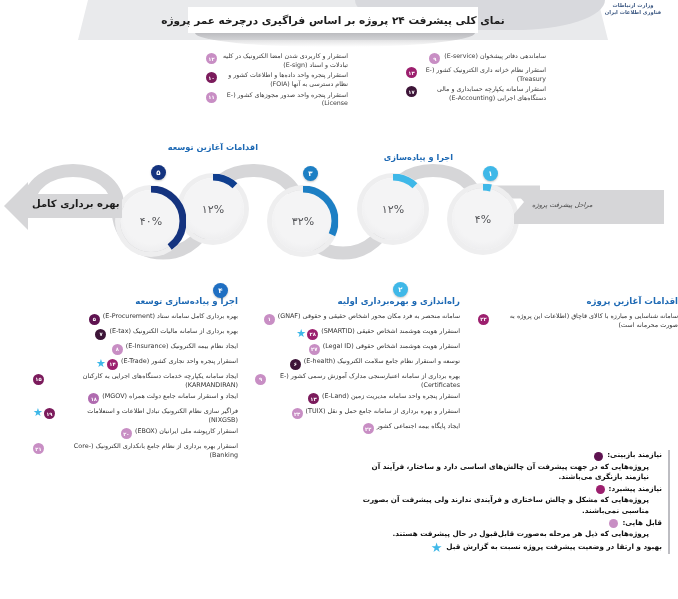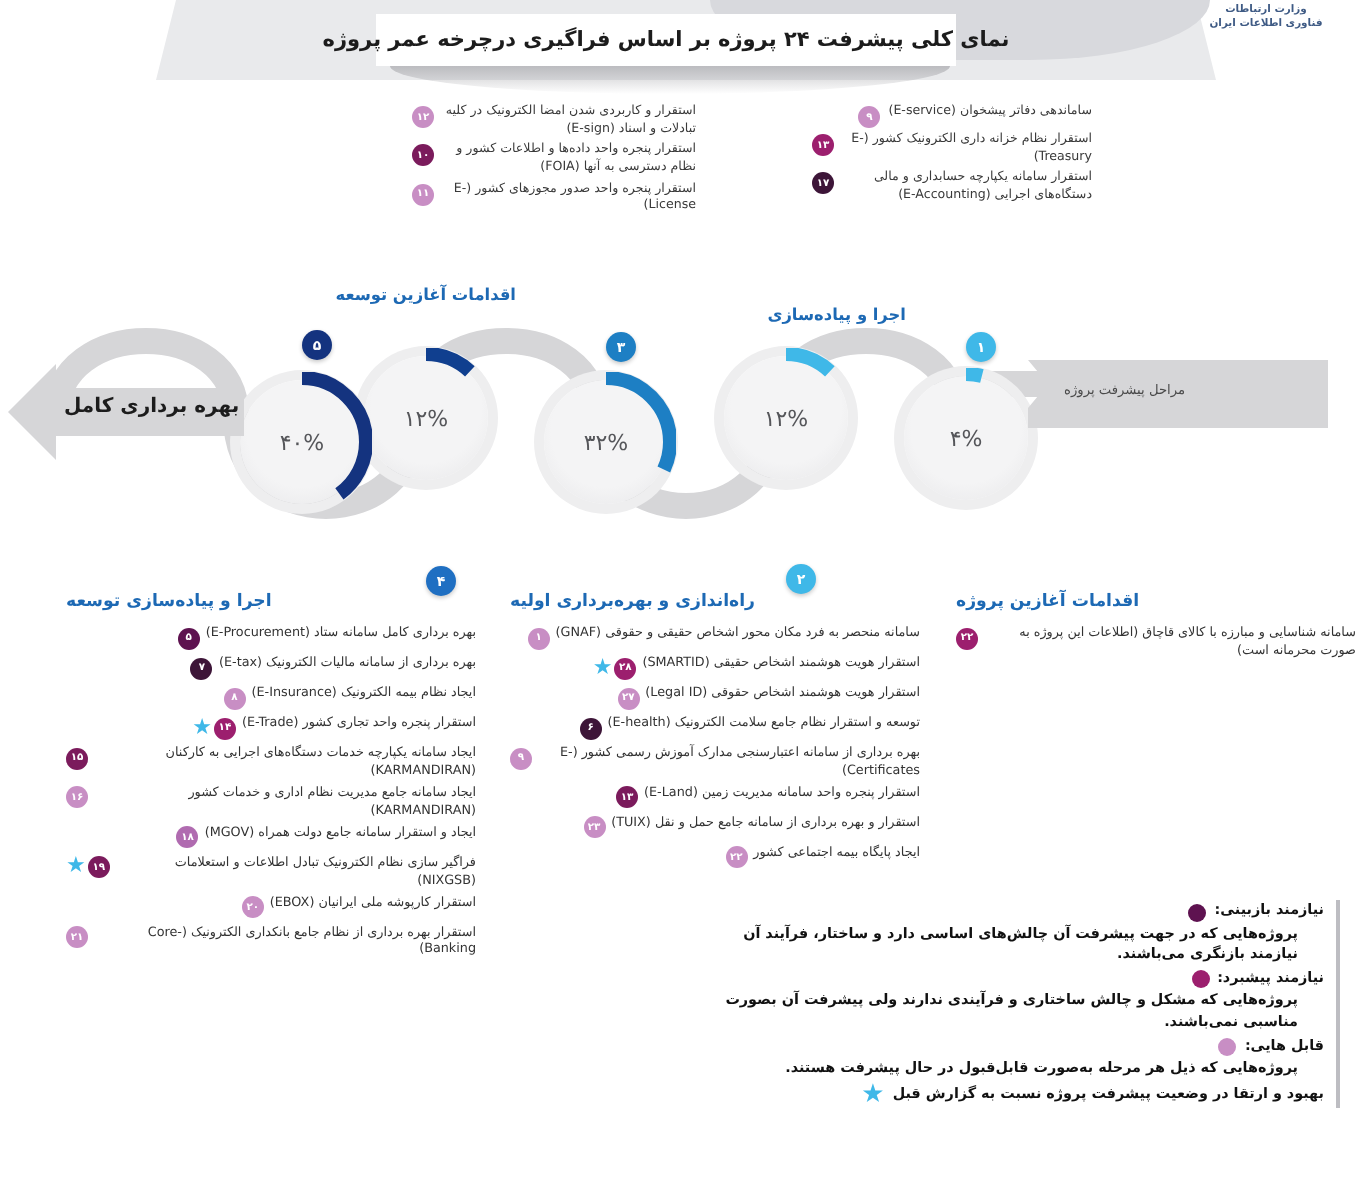--- a/index.html
+++ b/index.html
@@ -84,30 +84,30 @@
     color: #fff; font-size: 7px; font-weight: bold; z-index: 5;
     box-shadow: 0 1px 2px rgba(0,0,0,.22);
   }
 
   
   .arrow-left { position: absolute; left: 2px; top: 178px; }
   .arrow-left .lbl {
     position: absolute; left: 30px; top: 20px; font-size: 10px;
     font-weight: bold; color: #1c1c1c; white-space: nowrap;
   }
-  .arrow-right { position: absolute; left: 514px; top: 180px; }
+  .arrow-right { position: absolute; left: 514px; top: 190px; font-style: italic; }
   .arrow-right .lbl {
     position: absolute; left: 18px; top: 11px; font-size: 6.6px;
     color: #4a4a4a; white-space: nowrap;
   }
 
   
   .col { position: absolute; }
   .col-head {
-    font-size: 8.6px; font-weight: bold; color: #1d69b4; text-align: left;
+    font-size: 8.6px; font-weight: bold; color: #1d69b4; text-align: right;
     margin-bottom: 6px; white-space: nowrap;
   }
   .item { display: flex; align-items: flex-start; gap: 3px; margin-bottom: 2.5px; }
   .item .txt {
     font-size: 6.4px; color: #333; line-height: 1.36; text-align: right; direction: rtl;
   }
   .item .marks { flex: none; display: flex; align-items: center; gap: 1px; margin-top: .5px; }
   .star { color: #3fb8e8; font-size: 11px; line-height: 10px; flex: none; }
   #col-impl { right: 440px; top: 296px; width: 205px; }
   #col-ops  { right: 218px; top: 296px; width: 205px; }
@@ -259,26 +259,20 @@
             <span class="star">★</span>
           </div>
         </div>
         <div class="item">
           <div class="txt">ایجاد سامانه یکپارچه خدمات دستگاه‌های اجرایی به کارکنان (KARMANDIRAN)</div>
           <div class="marks">
             <div class="num" style="background: rgb(123, 27, 92);">۱۵</div>
           </div>
         </div>
         <div class="item">
-          <div class="txt">ایجاد سامانه جامع مدیریت نظام اداری و خدمات کشور (KARMANDIRAN)</div>
-          <div class="marks">
-            <div class="num" style="background: rgb(200, 142, 196);">۱۶</div>
-          </div>
-        </div>
-        <div class="item">
           <div class="txt">ایجاد و استقرار سامانه جامع دولت همراه (MGOV)</div>
           <div class="marks">
             <div class="num" style="background: rgb(176, 107, 176);">۱۸</div>
           </div>
         </div>
         <div class="item">
           <div class="txt">فراگیر سازی نظام الکترونیک تبادل اطلاعات و استعلامات (NIXGSB)</div>
           <div class="marks">
             <div class="num" style="background: rgb(123, 27, 92);">۱۹</div>
             <span class="star">★</span>

